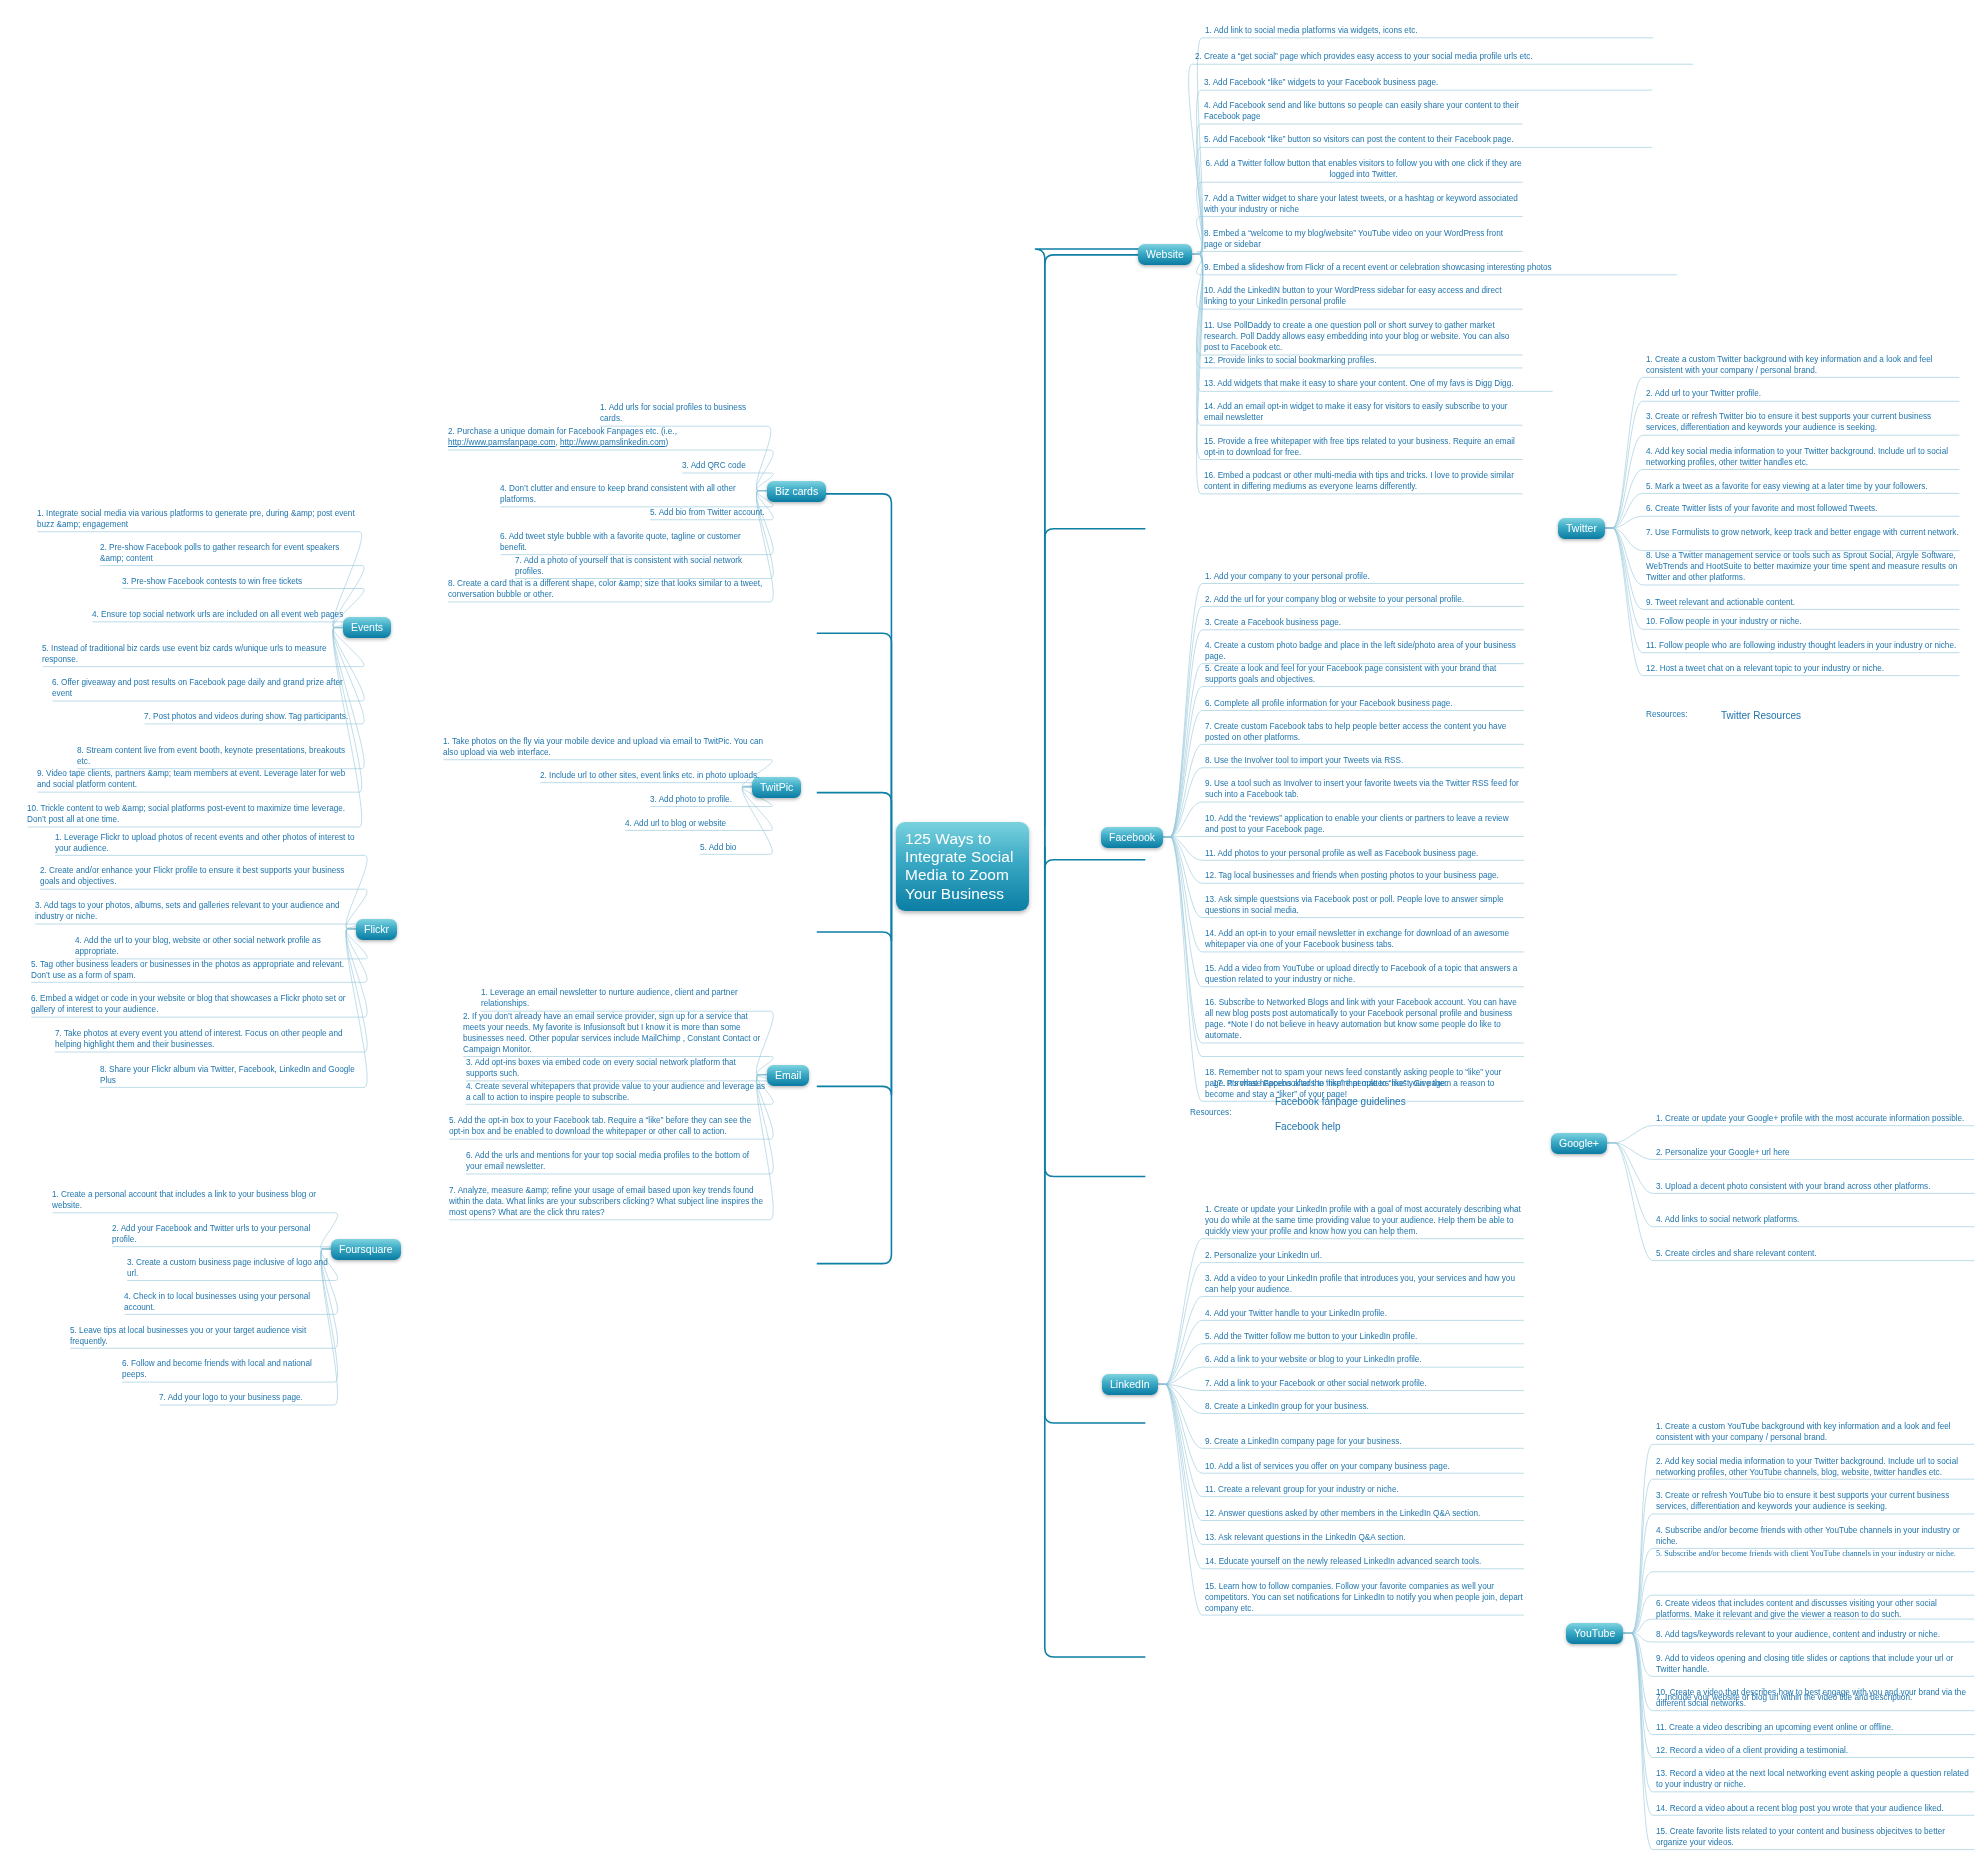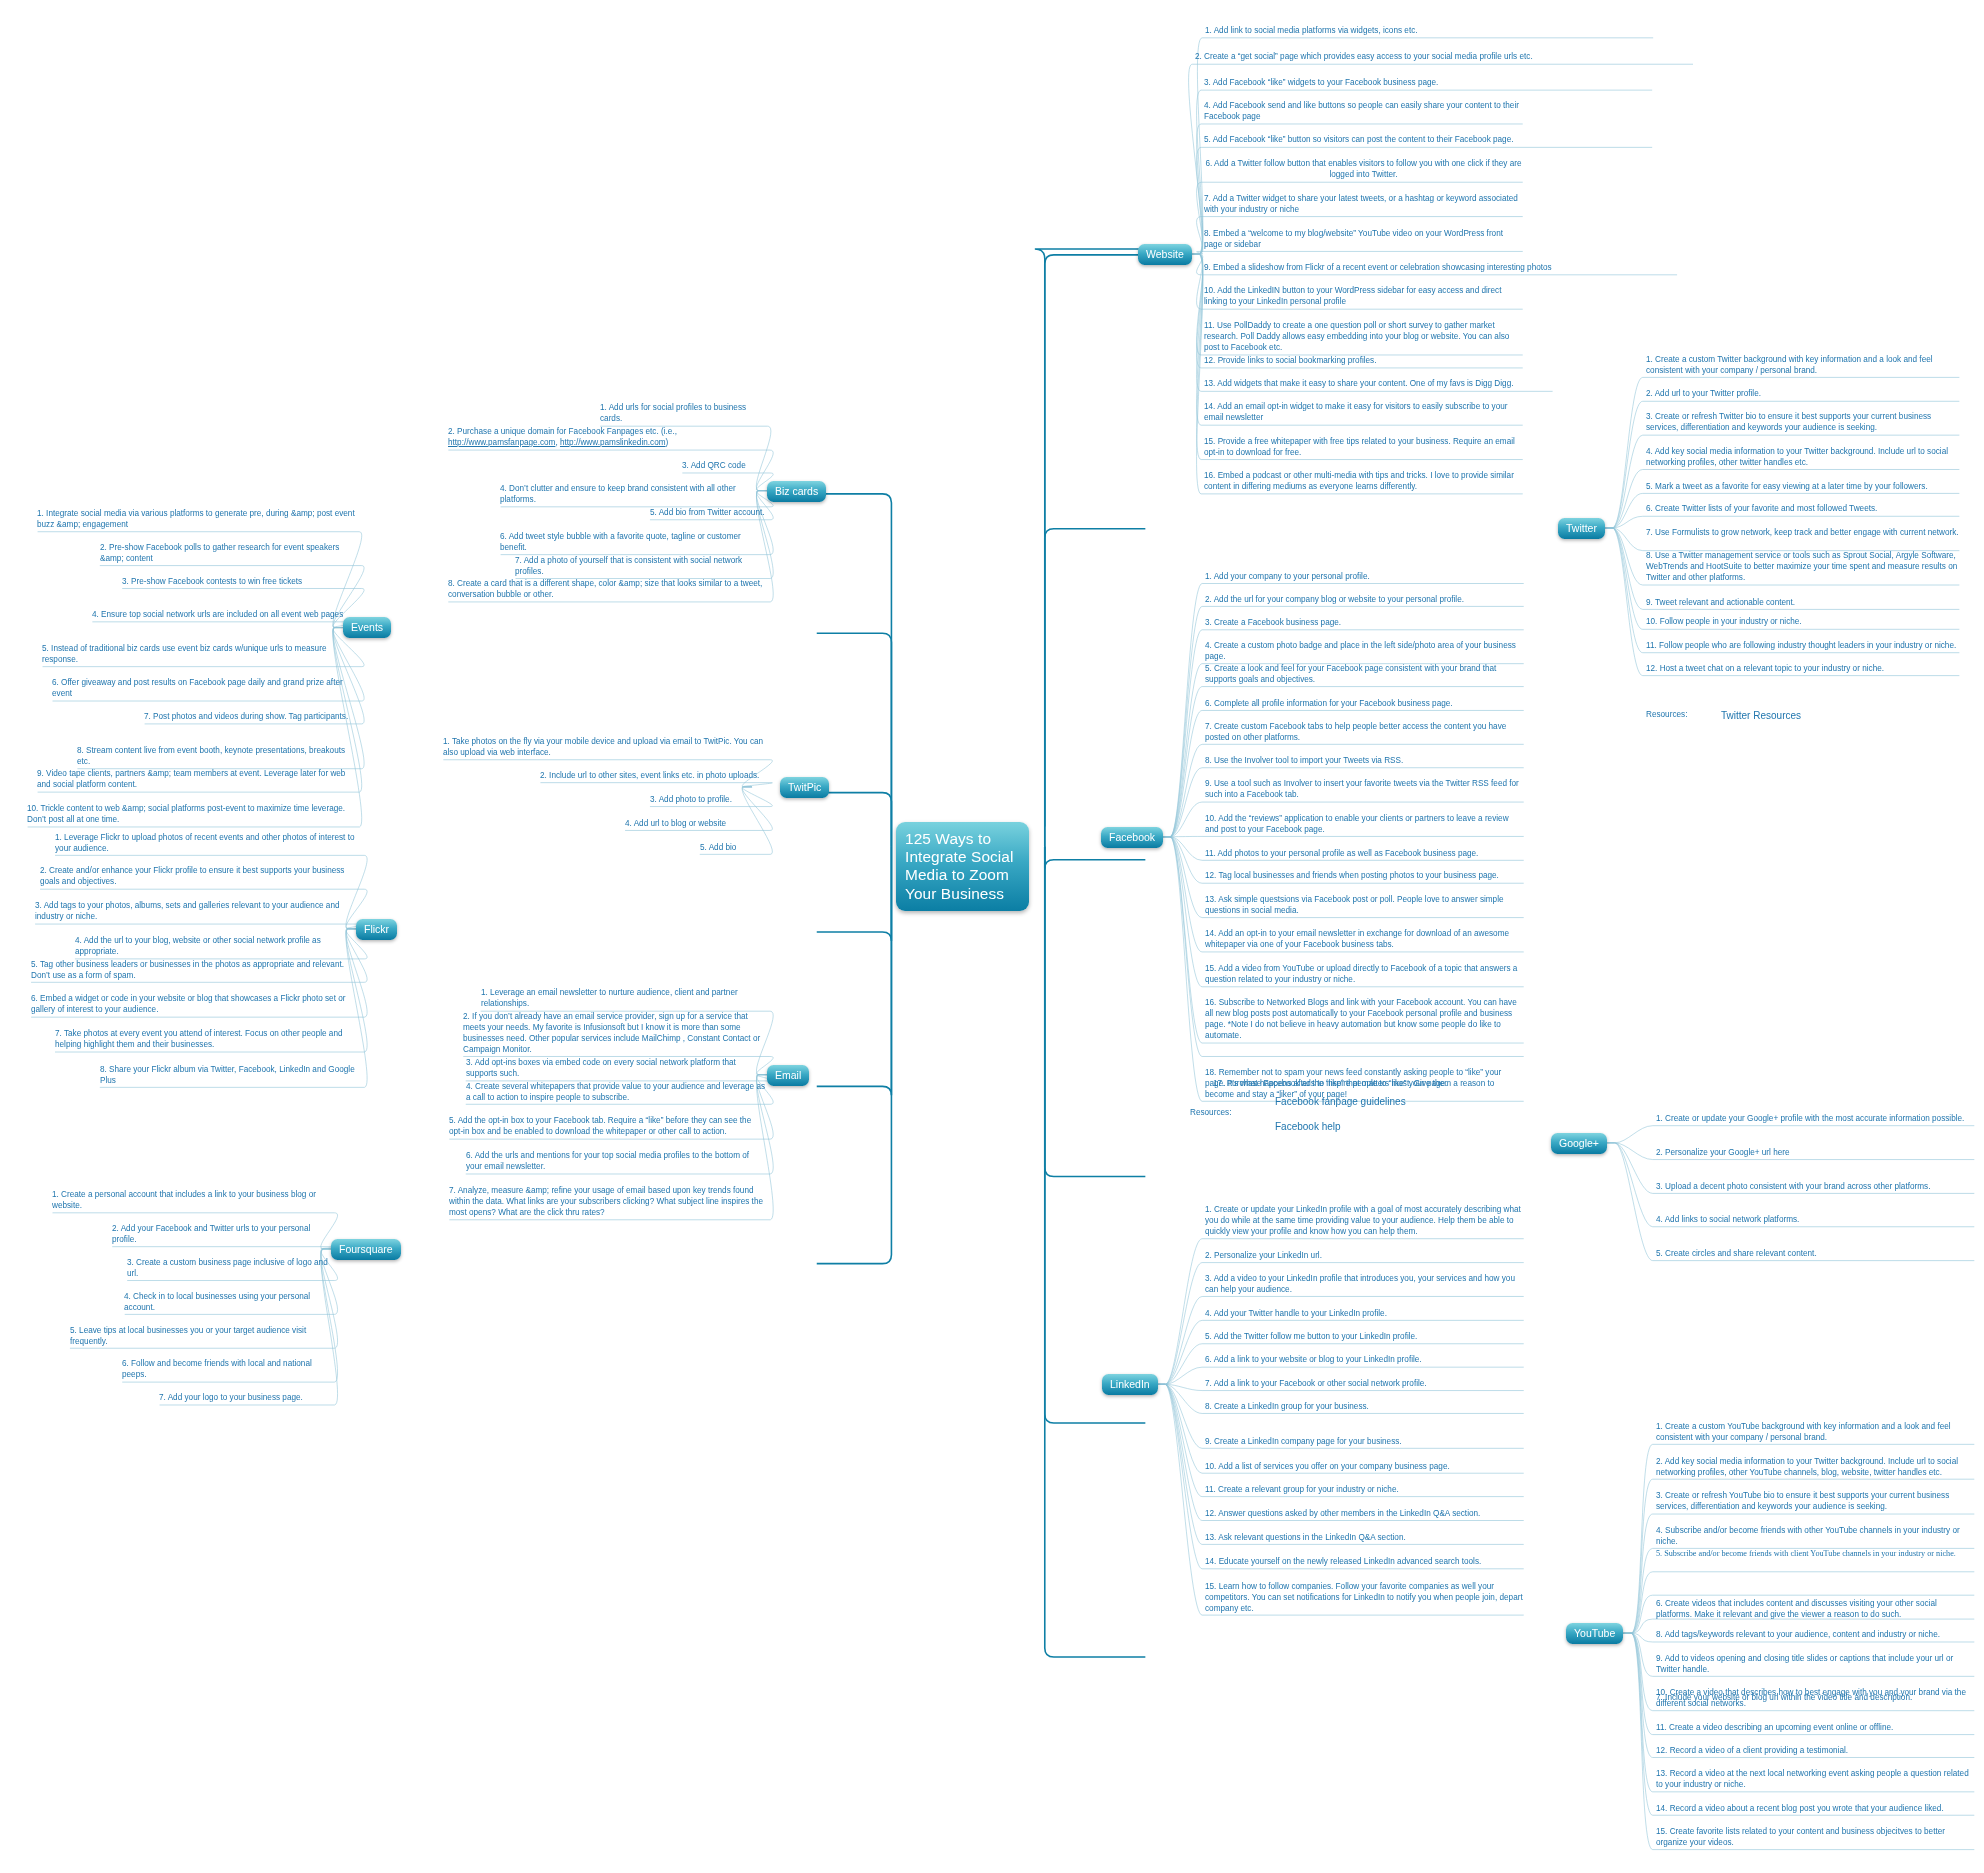--- a/index.html
+++ b/index.html
@@ -338,21 +338,21 @@
 
   <div class="chip" style="left:1138px;top:244px;">Website</div>
   <div class="chip" style="left:1558px;top:518px;">Twitter</div>
   <div class="chip" style="left:1101px;top:827px;">Facebook</div>
   <div class="chip" style="left:1551px;top:1133px;">Google+</div>
   <div class="chip" style="left:1102px;top:1374px;">LinkedIn</div>
   <div class="chip" style="left:1566px;top:1623px;">YouTube</div>
 
   <div class="chip" style="left:343px;top:617px;">Events</div>
   <div class="chip" style="left:767px;top:481px;">Biz cards</div>
-  <div class="chip" style="left:752px;top:777px;margin-left:28px;">TwitPic</div>
+  <div class="chip" style="left:752px;top:777px;">TwitPic</div>
   <div class="chip" style="left:356px;top:919px;">Flickr</div>
   <div class="chip" style="left:767px;top:1065px;">Email</div>
   <div class="chip" style="left:331px;top:1239px;">Foursquare</div>
 
   <div class="leaf right" style="left:1205px;top:26px;width:448px;">1. Add link to social media platforms via widgets, icons etc.</div>
   <div class="leaf right" style="left:1195px;top:52px;width:498px;">2. Create a “get social” page which provides easy access to your social media profile urls etc.</div>
   <div class="leaf right" style="left:1204px;top:78px;width:448px;">3. Add Facebook “like” widgets to your Facebook business page.</div>
   <div class="leaf right" style="left:1204px;top:101px;width:319px;">4. Add Facebook send and like buttons so people can easily share your content to their Facebook page</div>
   <div class="leaf right" style="left:1204px;top:135px;width:448px;">5. Add Facebook “like” button so visitors can post the content to their Facebook page.</div>
   <div class="leaf right" style="left:1204px;top:159px;width:319px;text-align:center;">6.  Add a Twitter follow button that enables visitors to follow you with one click if they are logged into Twitter.</div>

